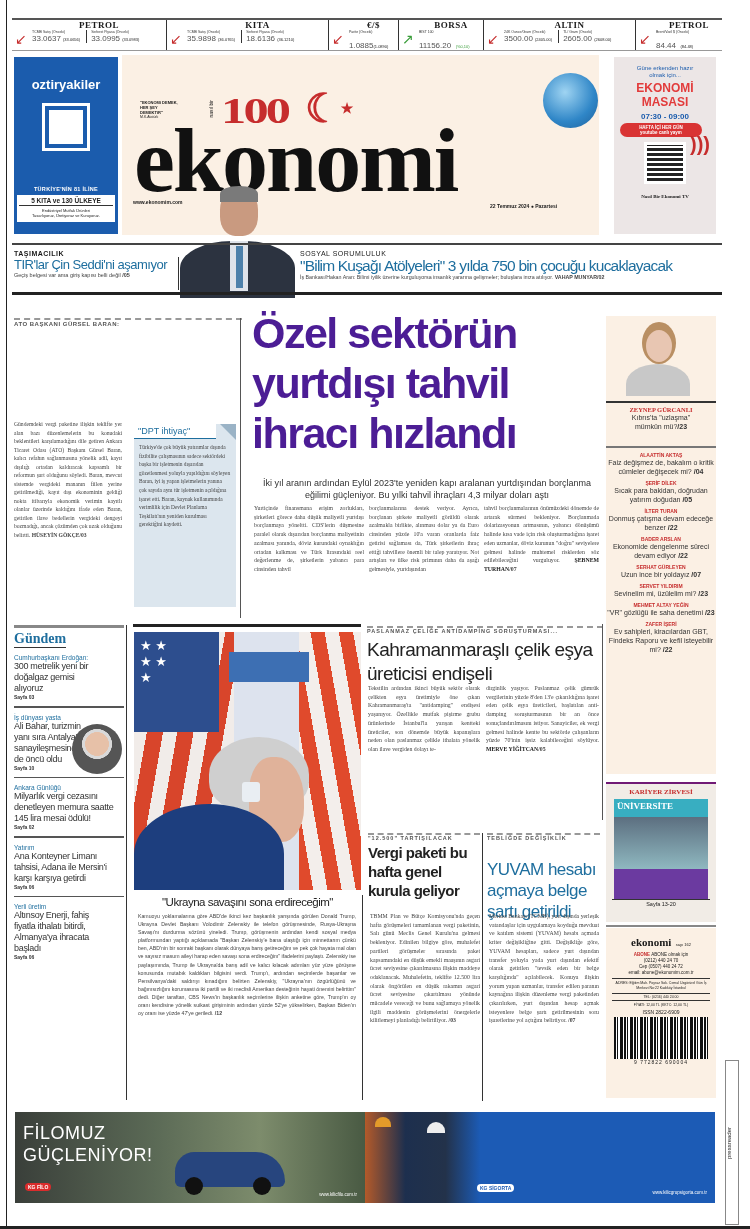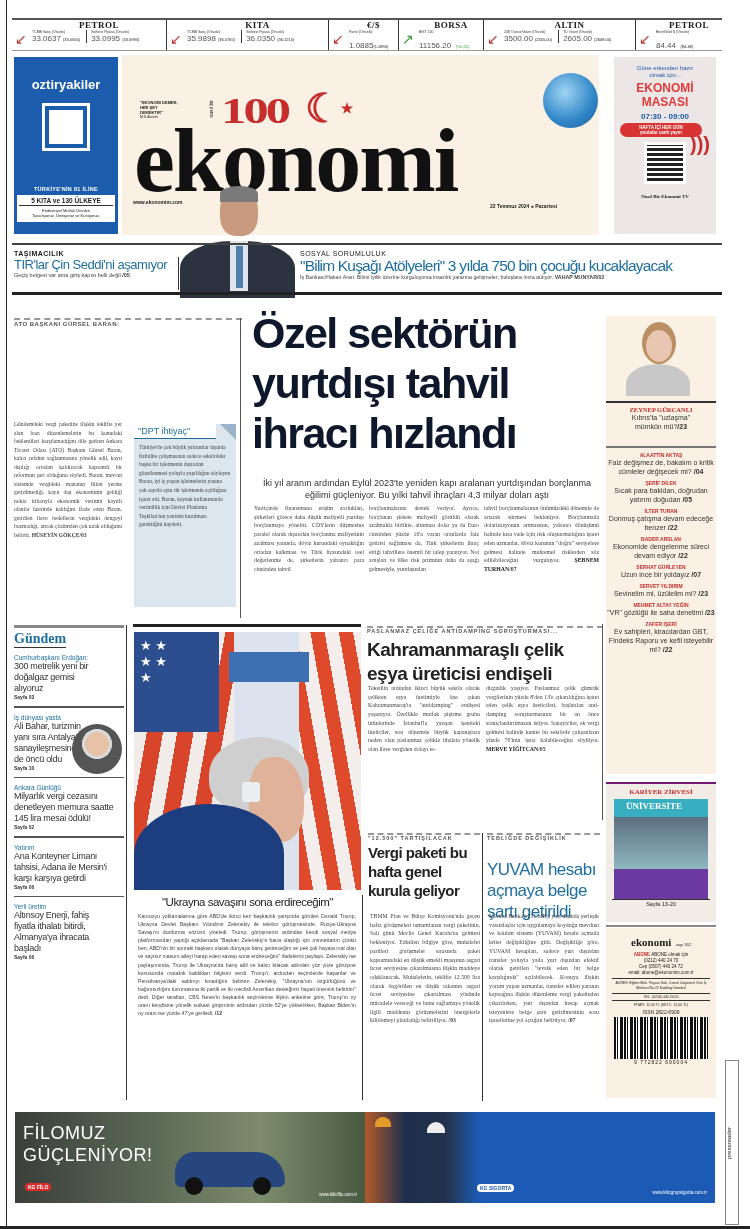--- a/index.html
+++ b/index.html
@@ -45,21 +45,21 @@
     <div class="vals">
       <div><div class="lbl">TCMB Satış (Önceki)</div><span class="num">33.0637</span> <span class="sm">(33.0656)</span></div>
       <div style="border-left:1px solid #333;padding-left:4px"><div class="lbl">Serbest Piyasa (Önceki)</div><span class="num">33.0995</span> <span class="sm">(33.0983)</span></div>
     </div>
   </div>
   <div class="tk" style="width:162px">
     <span class="arrow red">↙</span>
     <div class="ttl">KITA</div>
     <div class="vals">
       <div><div class="lbl">TCMB Satış (Önceki)</div><span class="num">35.9898</span> <span class="sm">(36.0765)</span></div>
-      <div style="border-left:1px solid #333;padding-left:4px"><div class="lbl">Serbest Piyasa (Önceki)</div><span class="num">36.0350</span> <span class="sm">(36.1210)</span></div>
+      <div style="border-left:1px solid #333;padding-left:4px"><div class="lbl">Serbest Piyasa (Önceki)</div><span class="num">18.6136</span> <span class="sm">(36.1210)</span></div>
     </div>
   </div>
   <div class="tk" style="width:70px">
     <span class="arrow red">↙</span>
     <div class="ttl">€/$</div>
     <div><div class="lbl">Parite (Önceki)</div><span class="num">1.0885</span><span class="sm">(1.0890)</span></div>
   </div>
   <div class="tk" style="width:85px">
     <span class="arrow" style="color:#3a9d3a">↗</span>
     <div class="ttl">BORSA</div>
@@ -145,21 +145,21 @@
 <div class="abs" style="left:240px;top:318px;width:1px;height:300px;background:#555"></div>
 <div class="col body-txt" style="left:14px;top:420px;width:108px;font-size:5.6px;line-height:8.5px;max-height:190px;overflow:hidden"><span>Gündemdeki vergi paketine ilişkin teklifte yer alan bazı düzenlemelerin bu konudaki beklentileri karşılamadığını dile getiren Ankara Ticaret Odası (ATO) Başkanı Gürsel Baran, kalıcı refahın sağlanmasına yönelik adil, kayıt dışılığı ortadan kaldıracak kapsamlı bir reformun şart olduğunu söyledi. Baran, mevcut sistemde vergideki mananın fiilen yerine getirilmediği, kayıt dışı ekonominin geldiği nokta itibarıyla ekonomik verimin kayıtlı olanlar üzerinde kaldığını ifade eden Baran, getirilen ilave bedellerin vergideki dengeyi bozmadığı, ancak çözümden çok uzak olduğunu belirtti.</span> <b>HÜSEYİN GÖKÇE</b><b>/03</b></div>
 <div class="abs" style="left:134px;top:424px;width:102px;height:183px;background:#dce6ee">
   <div style="background:#fff;margin:0 20px 0 0;padding:2px 4px;border-bottom:1.5px solid #1e6e9e">
     <div class="hl-blue" style="font-size:9px">"DPT ihtiyaç"</div>
   </div>
   <div style="position:absolute;right:0;top:0;width:0;height:0;border-left:16px solid transparent;border-top:16px solid #9ab3c6"></div>
   <div class="body-txt" style="padding:4px 5px 0 5px;font-size:5.4px;line-height:8.6px;text-align:left">Türkiye'de çok büyük yatırımlar dışında fizibilite çalışmasının sadece sektördeki başka bir işletmenin dışarıdan gözetlenmesi yoluyla yapıldığını söyleyen Baran, iyi iş yapan işletmelerin yanına çok sayıda aynı tür işletmenin açıldığına işaret etti. Baran, kaynak kullanımında verimlilik için Devlet Planlama Teşkilatı'nın yeniden kurulması gerektiğini kaydetti.</div>
 </div>
 
-<div class="abs" style="left:252px;top:308px;width:350px;font-weight:bold;font-size:43px;line-height:50px;letter-spacing:-1.5px;color:#0f172a">Özel sektörün yurtdışı tahvil ihracı hızlandı</div>
+<div class="abs" style="left:252px;top:308px;width:350px;font-weight:bold;font-size:43px;line-height:50px;letter-spacing:-1.5px;color:#4c1d95">Özel sektörün yurtdışı tahvil ihracı hızlandı</div>
 <div class="abs" style="left:252px;top:477px;width:350px;font-size:9px;line-height:12px;text-align:center;color:#333">İki yıl aranın ardından Eylül 2023'te yeniden kapı aralanan yurtdışından borçlanma eğilimi güçleniyor. Bu yılki tahvil ihraçları 4,3 milyar doları aştı</div>
 <div class="col body-txt" style="left:254px;top:504px;width:110px;max-height:106px;overflow:hidden">Yurtiçinde finansmana erişim zorlukları, şirketleri görece daha düşük maliyetli yurtdışı borçlanmaya yöneltti. CDS'lerin düşmesine paralel olarak dışarıdan borçlanma maliyetinin azalması yanında, döviz kurundaki oynaklığın ortadan kalkması ve Türk lirasındaki reel değerlenme de, şirketlerin yabancı para cinsinden tahvil</div>
 <div class="col body-txt" style="left:369px;top:504px;width:110px;max-height:106px;overflow:hidden">borçlanmalarına destek veriyor. Ayrıca, borçlanan şirkete maliyetli görüldü olarak azalmakla birlikte, alınması dolar ya da Euro cinsinden yüzde 10'a varan oranlarda faiz getirisi sağlaması da, Türk şirketlerin ihraç ettiği tahvillere önemli bir talep yaratıyor. Not artışları ve ülke risk primının daha da aşağı gelmesiyle, yurtdışından</div>
 <div class="col body-txt" style="left:484px;top:504px;width:115px;max-height:106px;overflow:hidden"><span>tahvil borçlanmalarının önümüzdeki dönemde de artarak sürmesi bekleniyor. Borçlanmada dolarizasyonun artmasının, yabancı dönüşümü halinde kısa vade için risk oluşturmadığına işaret eden uzmanlar, döviz kurunun "doğru" seviyelere gelmesi halinde muhtemel risklerden söz edilebileceğini vurguluyor.</span> <b style="color:#222">ŞEBNEM TURHAN</b><b>/07</b></div>
 
 <div class="abs" style="left:606px;top:316px;width:110px;height:458px;background:#fbf0e4"></div>
 <div class="abs" style="left:626px;top:320px;width:64px;height:76px;overflow:hidden">
   <div style="position:absolute;left:16px;top:2px;width:34px;height:42px;border-radius:50%;background:#b98f63"></div>
   <div style="position:absolute;left:20px;top:10px;width:26px;height:32px;border-radius:50%;background:#e8c6b2"></div>
   <div style="position:absolute;left:0;top:44px;width:64px;height:40px;border-radius:50% 50% 0 0;background:#c8c8c8"></div>
@@ -201,21 +201,21 @@
     </div>
   <div>
       <div class="sb-name">ZAFER İŞERİ</div>
       <div class="sb-item"><span>Ev sahipleri, kiracılardan GBT, Findeks Raporu ve kefil isteyebilir mi?</span> <b>/22</b></div>
     </div>
 </div>
 
 <div class="abs" style="left:606px;top:782px;width:110px;height:140px;background:#f1ece6;border-top:2px solid #701a75">
   <div class="red" style="font-size:7px;font-weight:bold;text-align:center;font-family:'Liberation Serif',serif;margin-top:4px">KARİYER ZİRVESİ</div>
   <div style="margin:3px 8px 0;height:100px;background:linear-gradient(180deg,#38aec1 0,#38aec1 18%,#5c6f80 18%,#8fb8c0 70%,#6b3aa0 70%)">
-    <div style="color:#fff;font-weight:bold;font-size:9px;font-family:'Liberation Serif',serif;padding:2px 12px">ÜNİVERSİTE</div>
+    <div style="color:#fff;font-weight:bold;font-size:9px;font-family:'Liberation Serif',serif;padding:2px 3px">ÜNİVERSİTE</div>
   </div>
   <div style="font-size:5.5px;text-align:center;border-top:1px solid #333;margin:0 6px;padding-top:1px">Sayfa 13-20</div>
 </div>
 <div class="abs" style="left:606px;top:925px;width:110px;height:2px;background:#888"></div>
 
 <div class="abs" style="left:606px;top:928px;width:110px;height:170px;background:#fbf0e4">
   <div style="text-align:center;margin-top:4px"><span style="font-family:'Liberation Serif',serif;font-weight:bold;font-size:11px">ekonomi</span> <span style="font-size:4px">sayı 162</span></div>
   <div style="font-size:4.5px;text-align:center;line-height:6px;margin-top:2px">
     <div><b class="red">ABONE</b> <span>ABONE olmak için</span></div>
     <div>(0212) 440 24 70</div>
@@ -278,21 +278,21 @@
   <div style="position:absolute;left:115px;top:125px;width:55px;height:85px;border-radius:40% 50% 40% 40%;background:#e0b29a"></div>
   <div style="position:absolute;left:108px;top:150px;width:18px;height:20px;background:#e9eef3;border-radius:3px"></div>
   <div style="position:absolute;left:0;top:172px;width:150px;height:100px;border-radius:60% 60% 0 0;background:#1d3e7e"></div>
 </div>
 <div class="abs" style="left:134px;top:896px;width:227px;font-size:11.5px;letter-spacing:-.5px;color:#222;text-align:center">"Ukrayna savaşını sona erdireceğim"</div>
 <div class="col body-txt" style="left:138px;top:912px;width:218px;font-size:5.2px;line-height:8.1px;font-family:'Liberation Sans',sans-serif;max-height:186px;overflow:hidden"><span>Kamuoyu yoklamalarına göre ABD'de ikinci kez başkanlık yarışında görülen Donald Trump, Ukrayna Devlet Başkanı Volodimir Zelenskiy ile telefon görüşmesinde, Rusya-Ukrayna Savaşı'nı durdurma sözünü yineledi. Trump, görüşmenin ardından kendi sosyal medya platformundan yaptığı açıklamada "Başkan Zelenskiy'e bana ulaştığı için minnettarım çünkü ben, ABD'nin bir sonraki başkanı olarak dünyaya barış getireceğim ve pek çok hayata mal olan ve sayısız masum aileyi harap eden savaşı sona erdireceğim" ifadelerini paylaştı. Zelenskiy ise paylaşımında, Trump ile Ukrayna'da barış adil ve kalıcı kılacak adımları yüz yüze görüşme konusunda mutabık kaldıkları bilgisini verdi. Trump'ı, ardından seçimlerde başarılar ve Pensilvanya'daki saldırıyı kınadığını belirten Zelenskiy, "Ukrayna'nın özgürlüğünü ve bağımsızlığını korumasına iki partili ve iki meclisli Amerikan desteğinin hayati önemini belirttim" dedi. Diğer taraftan, CBS News'in başkanlık seçimlerine ilişkin anketine göre, Trump'ın oy oranı kendisine yönelik suikast girişiminin ardından yüzde 52'ye yükselirken, Başkan Biden'ın oy oranı ise yüzde 47'ye geriledi.</span> <b>/12</b></div>
 <div class="abs" style="left:362px;top:895px;width:1px;height:205px;background:#333"></div>
 
 <div class="abs" style="left:367px;top:626px;width:236px;border-top:2px dashed #999">
   <div class="kicker" style="font-size:5.5px;color:#555;letter-spacing:1px;white-space:nowrap">PASLANMAZ ÇELİĞE ANTİDAMPİNG SORUŞTURMASI...</div>
-  <div style="font-size:19px;line-height:24px;color:#222;letter-spacing:-.5px;font-weight:bold;margin-top:4px">Kahramanmaraşlı çelik eşya üreticisi endişeli</div>
+  <div style="font-size:19px;line-height:24px;color:#222;letter-spacing:-.5px;font-weight:normal;margin-top:4px">Kahramanmaraşlı çelik eşya üreticisi endişeli</div>
 </div>
 <div class="abs" style="left:602px;top:624px;width:1px;height:196px;background:#555"></div>
 <div class="col body-txt" style="left:368px;top:684px;width:112px;max-height:130px;overflow:hidden">Tekstilin ardından ikinci büyük sektör olarak çelikten eşya üretimiyle öne çıkan Kahramanmaraş'ta "antidamping" endişesi yaşanıyor. Özellikle mutfak pişirme grubu ürünlerinde İstanbul'la yarışan kentteki üreticiler, son dönemde büyük kapanışlara neden olan paslanmaz çelikle ithalata yönelik olan ilave vergiden dolayı te-</div>
 <div class="col body-txt" style="left:486px;top:684px;width:113px;max-height:130px;overflow:hidden"><span>dirginlik yaşıyor. Paslanmaz çelik gümrük vergilerinin yüzde 8'den 13'e çıkarıldığına işaret eden çelik eşya üreticileri, başlatılan anti-damping soruşturmasının bir an önce sonuçlandırılmasını istiyor. Sanayiciler, ek vergi gelmesi halinde kentte bu sektörde çalışanların yüzde 70'inin işsiz kalabileceğini söylüyor.</span> <b style="color:#222">MERVE YİĞİTCAN</b><b>/05</b></div>
 
 <div class="abs" style="left:368px;top:833px;width:112px;border-top:2px dashed #999">
   <div class="kicker" style="font-size:5.5px;color:#555;letter-spacing:1px;white-space:nowrap">"12.500" TARTIŞILACAK</div>
   <div style="font-size:15px;line-height:19px;color:#222;letter-spacing:-.5px;font-weight:bold;margin-top:2px">Vergi paketi bu hafta genel kurula geliyor</div>
 </div>
 <div class="col body-txt" style="left:370px;top:912px;width:110px;max-height:186px;overflow:hidden"><span>TBMM Plan ve Bütçe Komisyonu'nda geçen hafta görüşmeleri tamamlanan vergi paketinin, Salı günü Meclis Genel Kurulu'na gelmesi bekleniyor. Edinilen bilgiye göre, muhalefet partileri görüşmeler sırasında paket kapsamındaki en düşük emekli maaşının asgari ücret seviyesine çıkarılmasına ilişkin maddeye odaklanacak. Muhalefetin, teklifte 12.500 lira olarak öngörülen en düşük rakamın asgari ücret seviyesine çıkartılması yönünde mücadele vereceği ve bunu sağlamaya yönelik ilgili maddenin görüşmelerini önergelerle kilitlemeyi planladığı belirtiliyor.</span> <b>/03</b></div>

